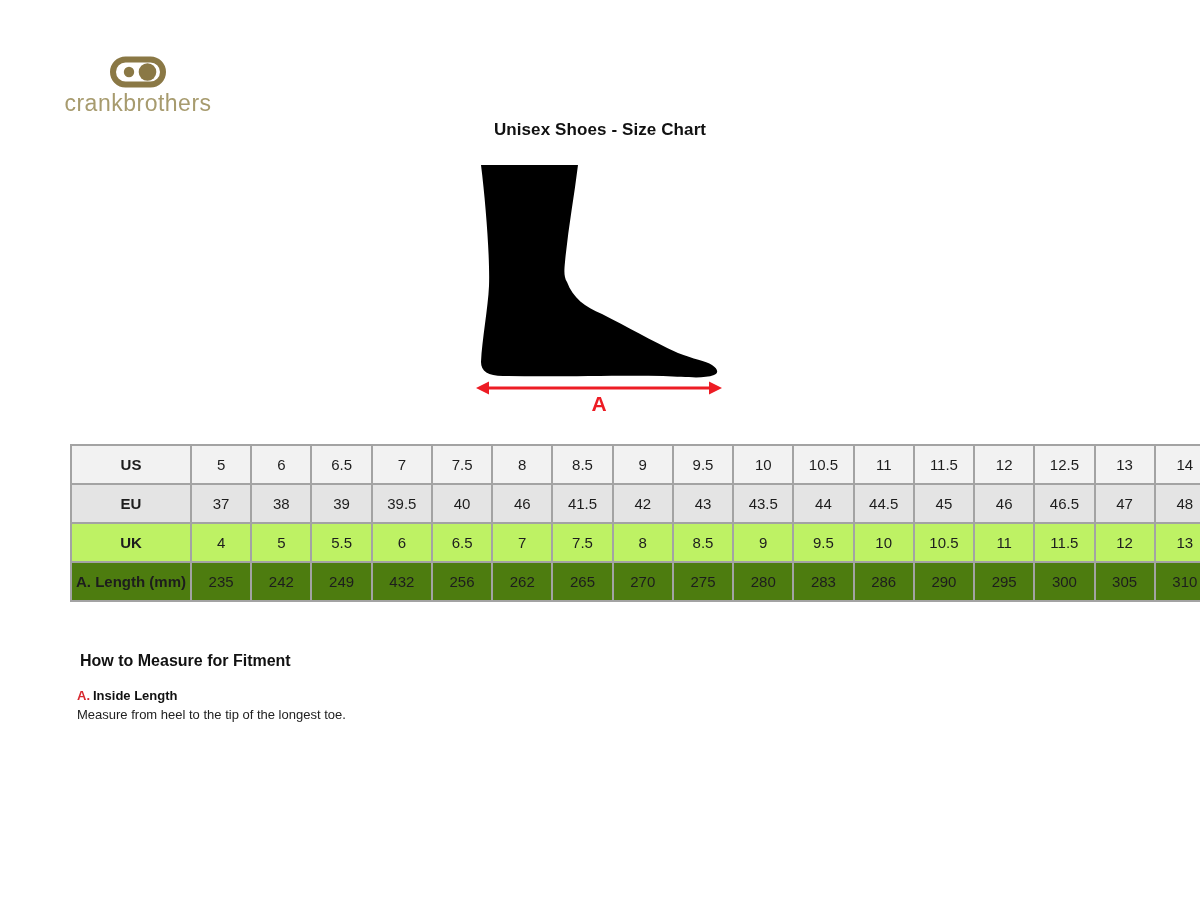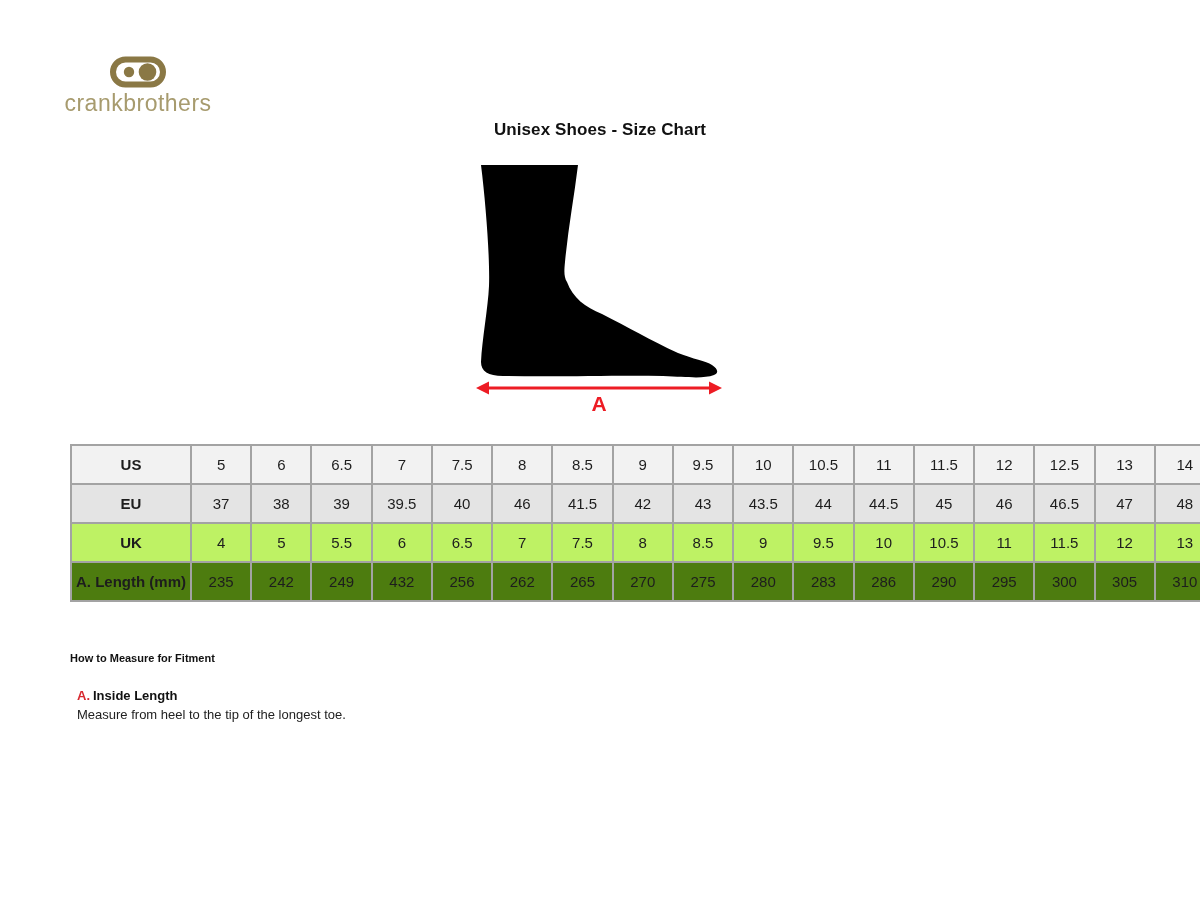--- a/index.html
+++ b/index.html
@@ -67,22 +67,22 @@
   }
   table.size-table th.row-head { width: 114px; font-weight: bold; font-size: 15px; }
   table.size-table tr:nth-child(1) { background: #f2f2f2; }
   table.size-table tr:nth-child(2) { background: #e4e4e4; }
   table.size-table tr:nth-child(3) { background: #bef264; }
   table.size-table tr:nth-child(4) { background: #4d7c0f; }
 
   
   .howto-heading {
     position: absolute;
-    left: 70px; top: 652px;
-    font-size: 11px;
+    left: 80px; top: 652px;
+    font-size: 16px;
     font-weight: bold;
     color: #111111;
   }
   .howto-item {
     position: absolute;
     left: 77px; top: 688px;
     font-size: 13px;
     font-weight: bold;
     color: #111111;
   }

